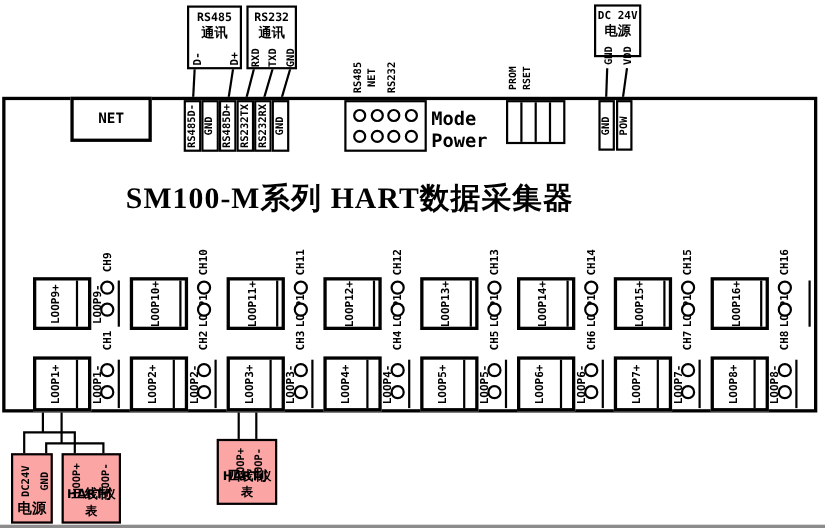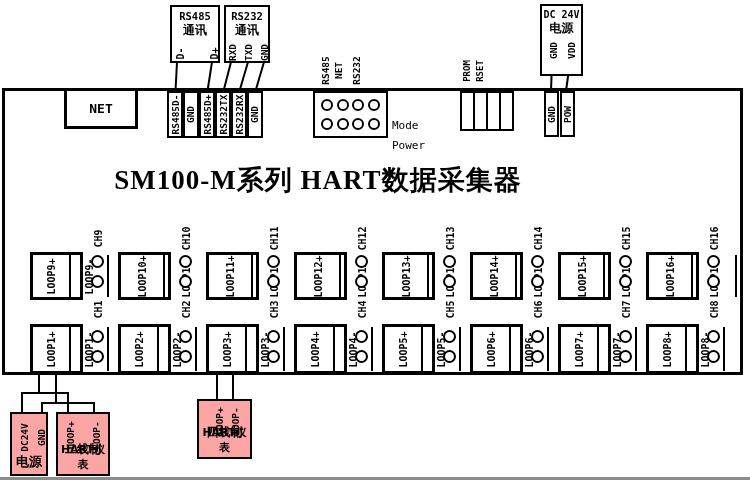--- a/index.html
+++ b/index.html
@@ -27,21 +27,21 @@
   .comm-strip{left:167px;top:91px;display:flex;}
   .tcell{width:16px;height:47px;border:2.5px solid #000;box-sizing:border-box;background:#fff;
          display:flex;align-items:center;justify-content:center;}
   .tcell>span{transform:rotate(-90deg);white-space:nowrap;font-weight:bold;font-size:9.5px;}
 
   
   .led-panel{left:313px;top:91px;width:75px;height:47px;display:grid;
              grid-template-columns:repeat(4,1fr);align-items:center;justify-items:center;
              padding:3px 4px;}
   .led{width:12px;height:12px;border:2.5px solid #000;border-radius:50%;box-sizing:border-box;background:#fff;}
-  .led-cap{font-weight:normal;font-size:11px;position:absolute;margin-top:20px;}
+  .led-cap{font-weight:bold;font-size:17px;position:absolute;}
 
   
   .dip{left:460px;top:91px;width:54px;height:40px;display:flex;border:2.5px solid #000;background:#fff;}
   .dip-cell{flex:1;border-right:2.5px solid #000;}
   .dip-cell:last-child{border-right:none;}
 
   
   .pw-strip{left:544px;top:91px;display:flex;gap:1px;}
   .pcell{width:15px;height:46px;border:2.5px solid #000;box-sizing:border-box;background:#fff;
          display:flex;align-items:center;justify-content:center;}
@@ -111,21 +111,21 @@
       <span style="font-size:9.5px">RXD</span>
     </div>
   <div class="vwrap" style="left:17px;top:33px;width:12px;height:24px;">
       <span style="font-size:9.5px">TXD</span>
     </div>
   <div class="vwrap" style="left:33px;top:33px;width:12px;height:24px;">
       <span style="font-size:9.5px">GND</span>
     </div>
 </div>
 
-<div class="tbox" style="left:540px;top:4px;width:43px;height:72px;">
+<div class="tbox" style="left:540px;top:4px;width:43px;height:48px;">
   <div class="l1" style="font-size:10px;">DC 24V</div>
   <div class="l2">电源</div>
   <div class="vwrap" style="left:6px;top:33px;width:12px;height:23px;">
       <span style="font-size:9.5px">GND</span>
     </div>
   <div class="vwrap" style="left:24px;top:33px;width:12px;height:23px;">
       <span style="font-size:9.5px">VDD</span>
     </div>
 </div>
 

